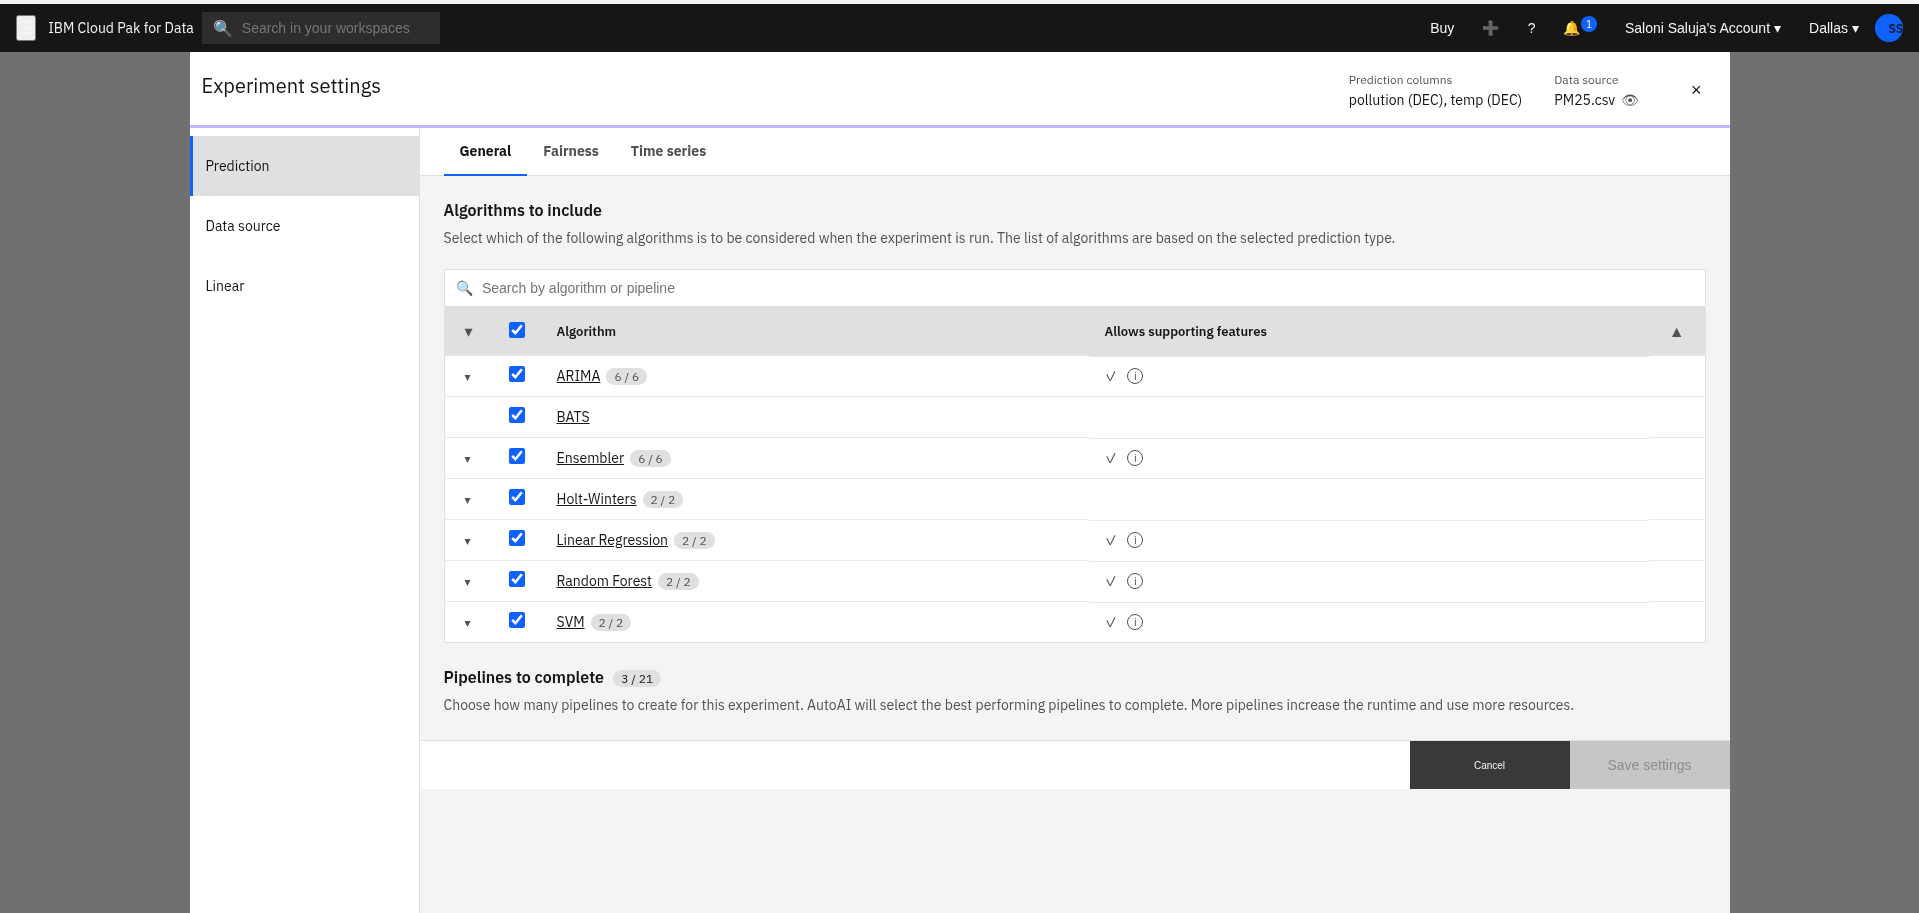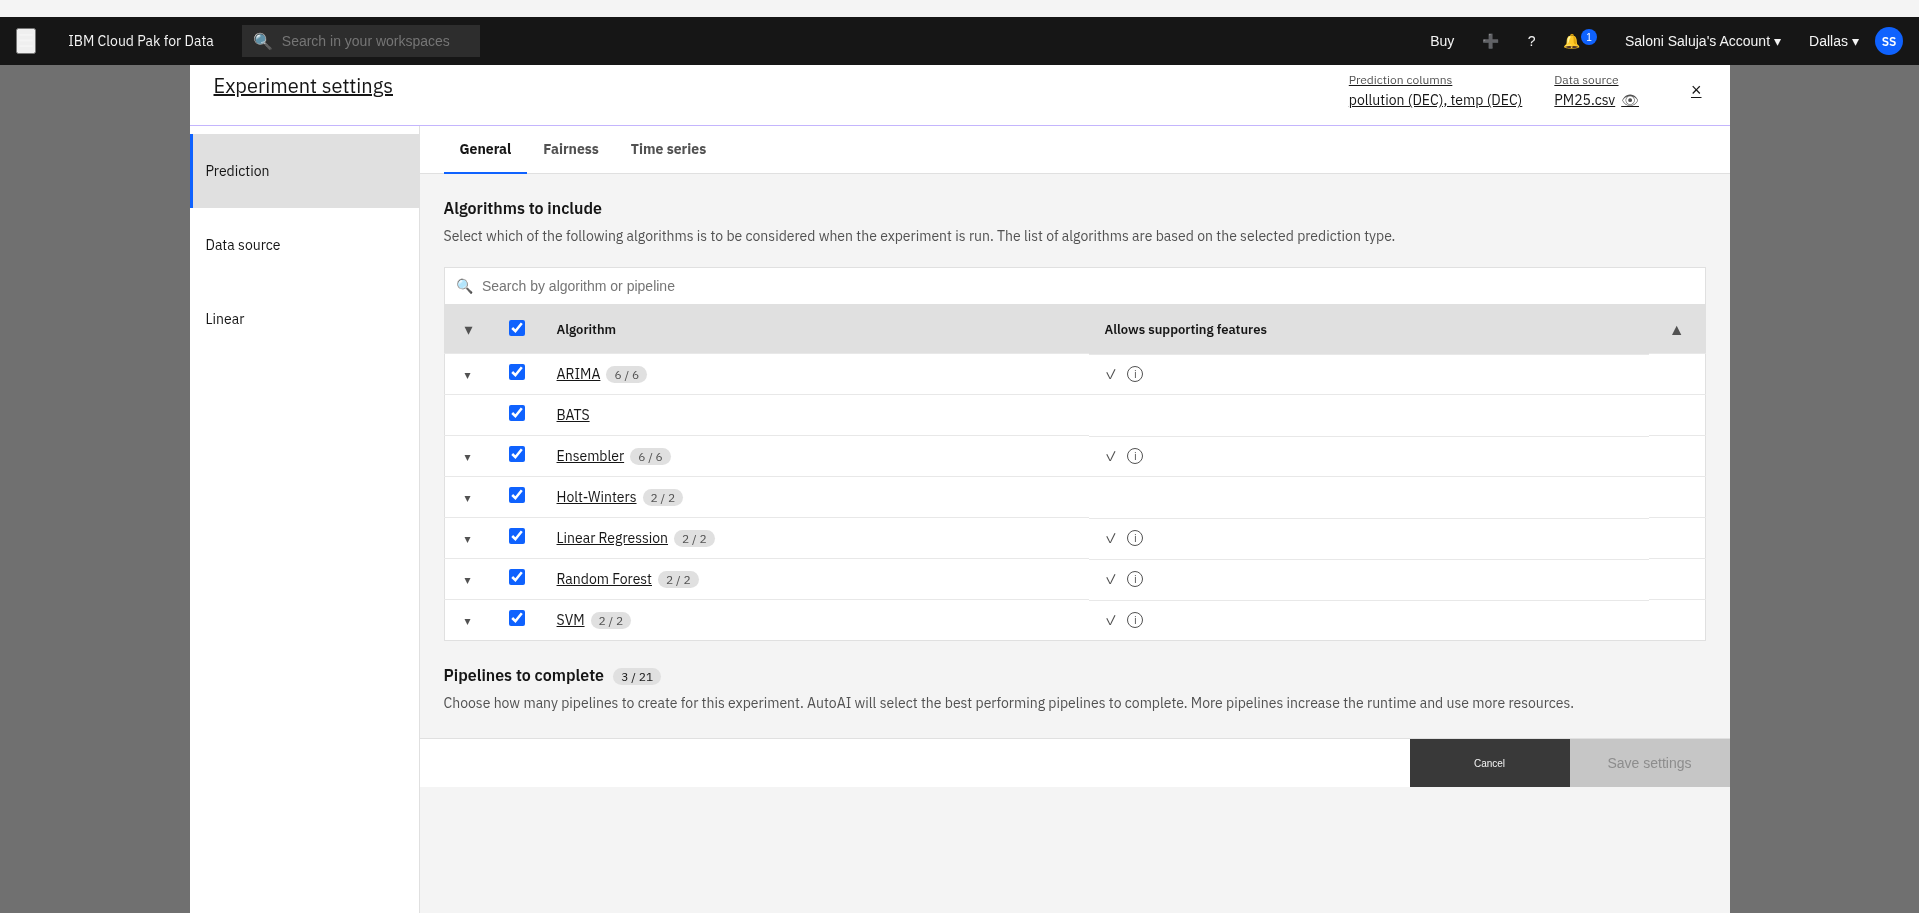--- a/index.html
+++ b/index.html
@@ -6,44 +6,44 @@
     body { font-family: 'IBM Plex Sans', Arial, sans-serif; background: #f4f4f4; color: #161616; font-size: 14px; }
 
     
     .topnav {
       background: #161616;
       color: #f4f4f4;
       height: 48px;
       display: flex;
       align-items: center;
       padding: 0 16px;
-      gap: 28px;
+      gap: 8px;
       position: fixed;
-      top: 17px; left: 0; right: 0;
+      top: 4px; left: 0; right: 0;
       z-index: 1000;
     }
     .topnav-hamburger { color: #f4f4f4; cursor: pointer; font-size: 18px; }
     .topnav-brand { color: #f4f4f4; font-size: 14px; font-weight: 400; margin-left: 4px; }
     .topnav-search {
       flex: 1;
       max-width: 600px;
       background: #2d2d2d;
       border: none;
       color: #c6c6c6;
       height: 32px;
       padding: 0 17px 0 40px;
       font-size: 14px;
       outline: none;
     }
     .topnav-search-wrap { position: relative; flex: 1; max-width: 600px; }
     .topnav-search-icon { position: absolute; left: 12px; top: 50%; transform: translateY(-50%); color: #c6c6c6; font-size: 16px; }
     .topnav-right { display: flex; align-items: center; gap: 4px; margin-left: auto; }
     .topnav-btn { background: none; border: none; color: #f4f4f4; cursor: pointer; padding: 0 12px; height: 48px; font-size: 14px; display: flex; align-items: center; gap: 4px; }
     .topnav-badge { background: #0f62fe; color: #fff; border-radius: 50%; font-size: 10px; width: 16px; height: 16px; display: flex; align-items: center; justify-content: center; margin-top: -8px; margin-left: -4px; }
-    .topnav-avatar { background: #0f62fe; color: #ffffff; border-radius: 50%; width: 28px; height: 28px; display: flex; align-items: center; justify-content: center; font-size: 12px; font-weight: 600; }
+    .topnav-avatar { background: #0f62fe; color: #0f172a; border-radius: 50%; width: 28px; height: 28px; display: flex; align-items: center; justify-content: flex-end; font-size: 12px; font-weight: 600; }
 
     
     .main-area {
       margin-top: 48px;
       background: #e0e0e0;
       min-height: calc(100vh - 48px);
       position: relative;
     }
 
     
@@ -62,26 +62,25 @@
       background: #fff;
       width: 1540px;
       max-width: 100%;
       height: calc(100vh - 48px);
       display: flex;
       flex-direction: column;
       position: relative;
     }
 
     .modal-header {
-      padding: 24px 24px 16px 24px;
-      border-bottom: 1px solid #c4b5fd;
+      padding: 24px 24px 16px 12px;
+      border-bottom: 3px solid #c4b5fd;
       display: flex;
       align-items: flex-start;
       justify-content: space-between;
-      text-decoration: underline;
     }
     .modal-title { font-size: 20px; font-weight: 400; }
     .modal-header-field label { font-size: 12px; color: #525252; display: block; margin-bottom: 4px; }
     .modal-header-field .value { font-size: 14px; color: #161616; display: flex; align-items: center; gap: 6px; }
     .close-btn { background: none; border: none; cursor: pointer; font-size: 18px; color: #161616; padding: 4px; margin-left: 16px; }
 
     
     .modal-body {
       display: flex;
       flex: 1;
@@ -92,21 +91,21 @@
     .sidebar {
       width: 230px;
       min-width: 230px;
       background: #fff;
       border-right: 1px solid #e0e0e0;
       padding: 8px 0;
     }
     .sidebar-item {
       display: flex;
       align-items: center;
-      padding: 28px 16px;
+      padding: 21px 16px;
       cursor: pointer;
       font-size: 14px;
       color: #161616;
       position: relative;
     }
     .sidebar-item.active {
       background: #e0e0e0;
     }
     .sidebar-item.active::before {
       content: '';

